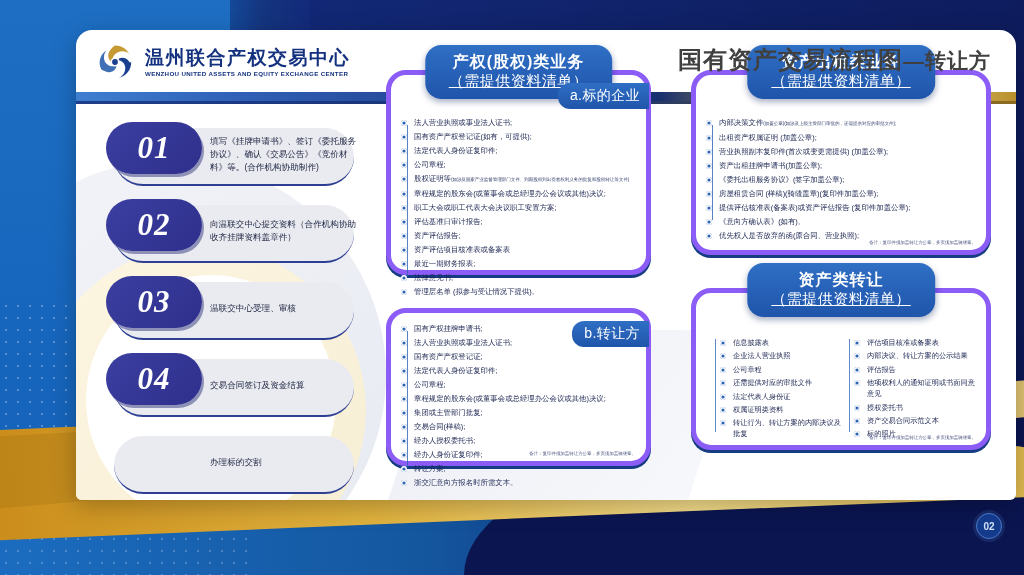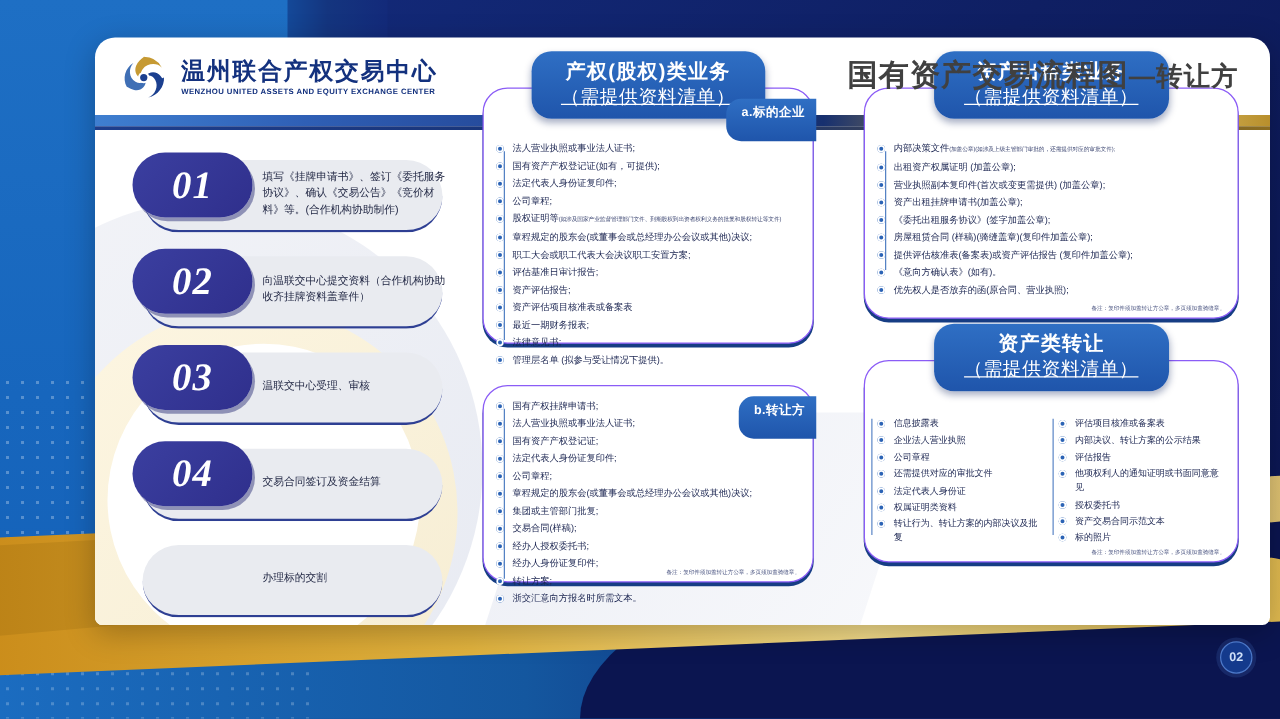--- a/index.html
+++ b/index.html
@@ -145,41 +145,41 @@
   .step-text{
     position:absolute;left:104px;top:0;width:150px;height:64px;
     display:flex;align-items:center;
     font-size:8.6px;line-height:13px;color:#1d2340;font-weight:normal;
   }
 
   
   .card{
     position:absolute;z-index:5;
     background:#ffffff;
-    border:1px solid #8b5cf6;
+    border:5px solid #8b5cf6;
     border-radius:20px;
     box-shadow:0 3px 0 #163d84;
   }
   .card-title{
     position:absolute;top:-30px;left:50%;transform:translateX(-50%);
     background:linear-gradient(180deg,#2f6fc4 0%,#1f55ab 100%);
     border-radius:16px;
     padding:7px 24px 8px;
     text-align:center;
     color:#fff;
     box-shadow:0 3px 6px rgba(10,30,90,.35);
     white-space:nowrap;
   }
   .card-title .t1{font-size:16px;font-weight:bold;letter-spacing:1px;display:block;line-height:19px;}
   .card-title .t2{font-size:15px;display:block;margin-top:1px;letter-spacing:.5px;text-decoration:underline;}
   .tag{
     position:absolute;right:-3px;top:8px;
     background:linear-gradient(180deg,#2f6fc4 0%,#1f55ab 100%);
-    color:#fff;font-size:10px;font-weight:bold;
-    padding:4px 9px 16px 12px;
+    color:#fff;font-size:14px;font-weight:normal;
+    padding:4px 9px 4px 12px;
     border-radius:12px 0 0 12px;
     letter-spacing:.4px;
   }
   ul.items{list-style:none;}
   ul.items li{
     position:relative;
     padding-left:13px;
     font-size:7.4px;
     line-height:11.6px;
     color:#1a2450;
@@ -202,21 +202,21 @@
   }
 
   
   #card-equity{left:310px;top:40px;width:265px;height:205px;}
   #card-equity .body{position:absolute;left:10px;top:42px;right:8px;}
   #card-transferor{left:310px;top:278px;width:265px;height:158px;}
   #card-transferor .body{position:absolute;left:10px;top:10px;right:8px;}
   #card-lease{left:615px;top:40px;width:300px;height:185px;}
   #card-lease .body{position:absolute;left:10px;top:42px;right:8px;}
   #card-asset{left:615px;top:258px;width:300px;height:162px;}
-  #card-asset .cols{position:absolute;left:10px;top:44px;right:8px;display:flex;gap:10px;justify-content:center;}
+  #card-asset .cols{position:absolute;left:24px;top:44px;right:8px;display:flex;gap:10px;justify-content:center;}
   #card-asset .col{flex:1;position:relative;}
   #card-asset .col ul.items li{font-size:7.2px;line-height:11px;}
   .vline{position:absolute;left:-5px;top:2px;bottom:10px;width:1.3px;background:#2b63b5;opacity:.75;}
 
   
   #page-badge{
     position:absolute;right:22px;bottom:36px;z-index:7;
     width:26px;height:26px;border-radius:50%;
     background:#143a8c;border:1.5px solid #4c78c8;
     color:#cfe0f8;font-size:10px;font-weight:bold;

